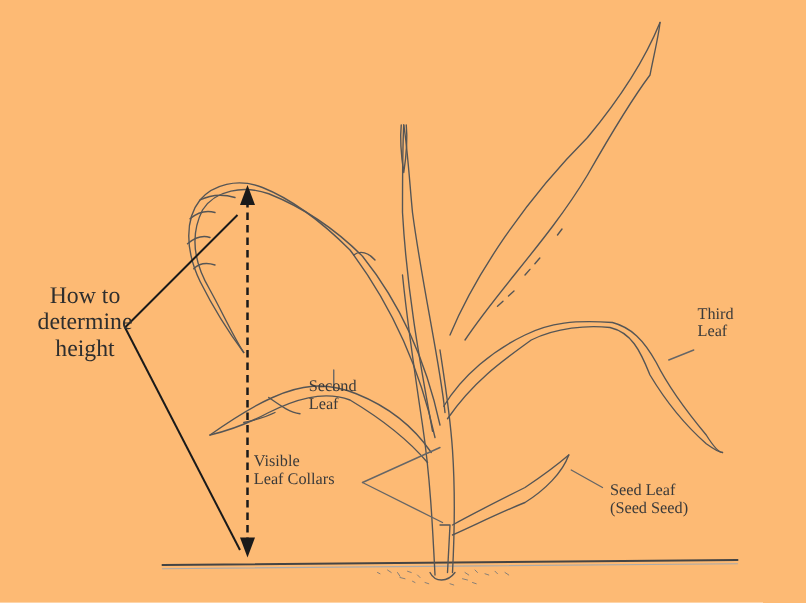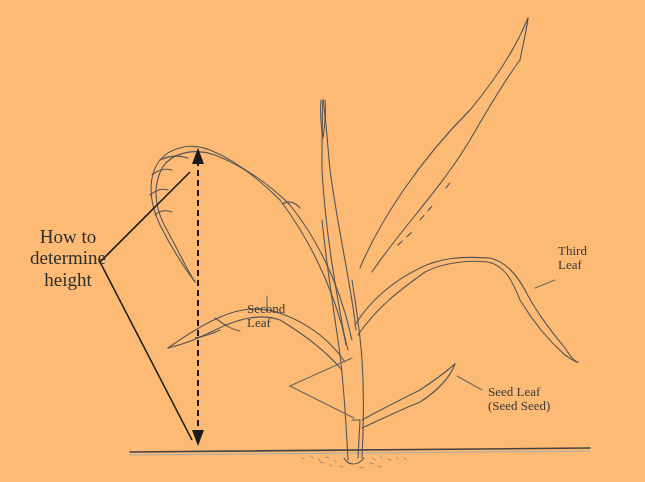--- a/index.html
+++ b/index.html
@@ -86,18 +86,22 @@
   <div class="lbl small" style="left:247px; top:262px;margin-top:40px;">
     <div>Second</div>
     <div>Leaf</div>
   </div>
 
   <div class="lbl small" style="left:558px; top:244px;">
     <div>Third</div>
     <div>Leaf</div>
   </div>
 
+  <div class="lbl small" style="left:203px; top:362px;">
+    <div>Visible</div>
+    <div>Leaf Collars</div>
+  </div>
 
   <div class="lbl small" style="left:488px; top:385px;">
     <div>Seed Leaf</div>
     <div>(Seed Seed)</div>
   </div>
 </div>
 
 </body></html>

